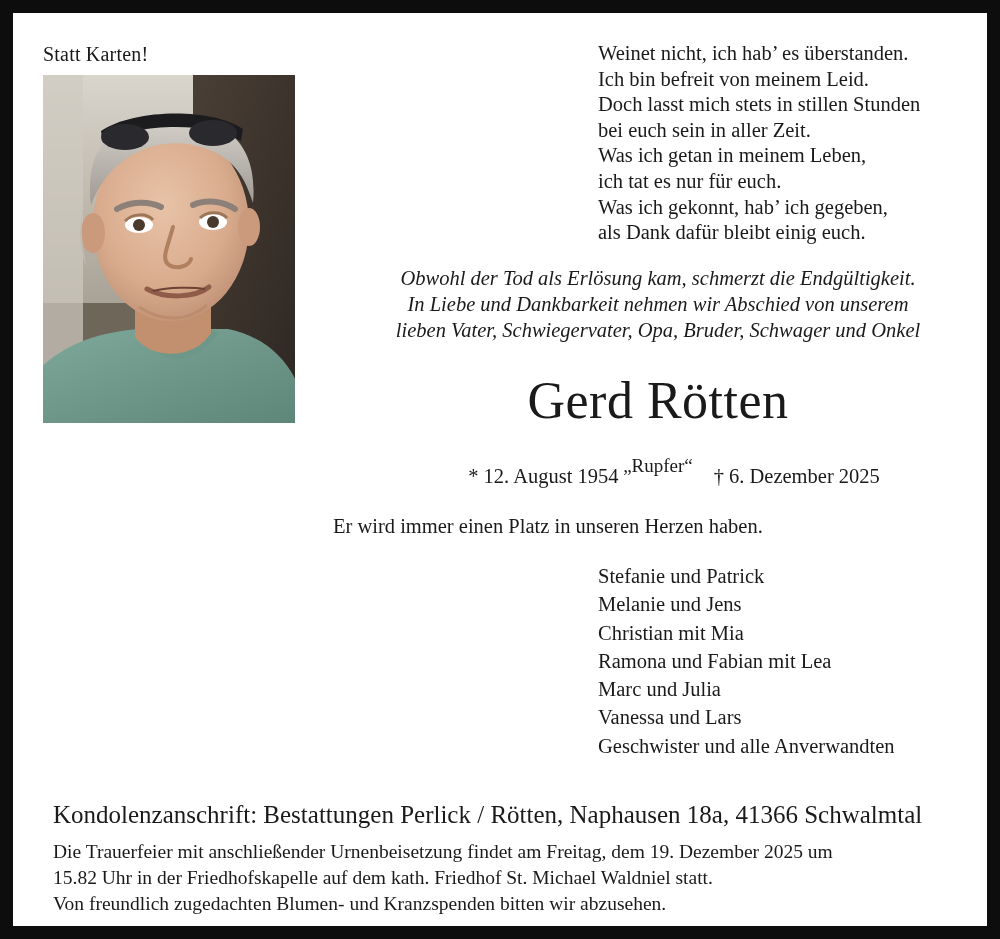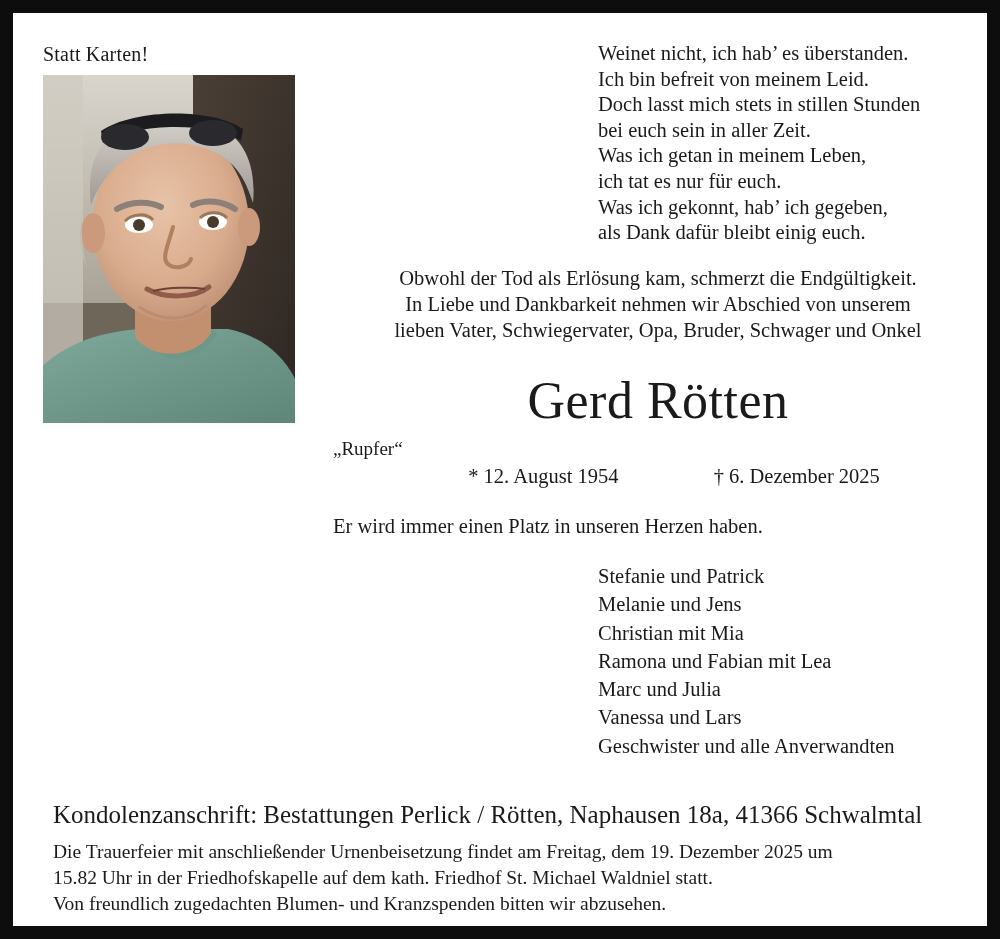--- a/index.html
+++ b/index.html
@@ -64,37 +64,38 @@
   
   .intro {
     position: absolute;
     left: 320px;
     top: 252px;
     width: 650px;
     font-size: 20.5px;
     line-height: 26px;
     text-align: center;
   }
-  .intro div { white-space: nowrap; }
+  .intro div { white-space: nowrap; font-style: italic; }
 
   
   .name {
     position: absolute;
     left: 320px;
     top: 358px;
     width: 650px;
     text-align: center;
     font-size: 52px;
     letter-spacing: 0.5px;
   }
   .nickname {
     position: absolute;
     left: 320px;
-    top: 425px;
-    width: 650px;
+    top: 442px;
+    width: 650px;
+    text-align: center;
     font-size: 19px;
   }
   .dates {
     position: absolute;
     left: 336px;
     top: 452px;
     width: 650px;
     text-align: center;
     font-size: 20.5px;
   }

